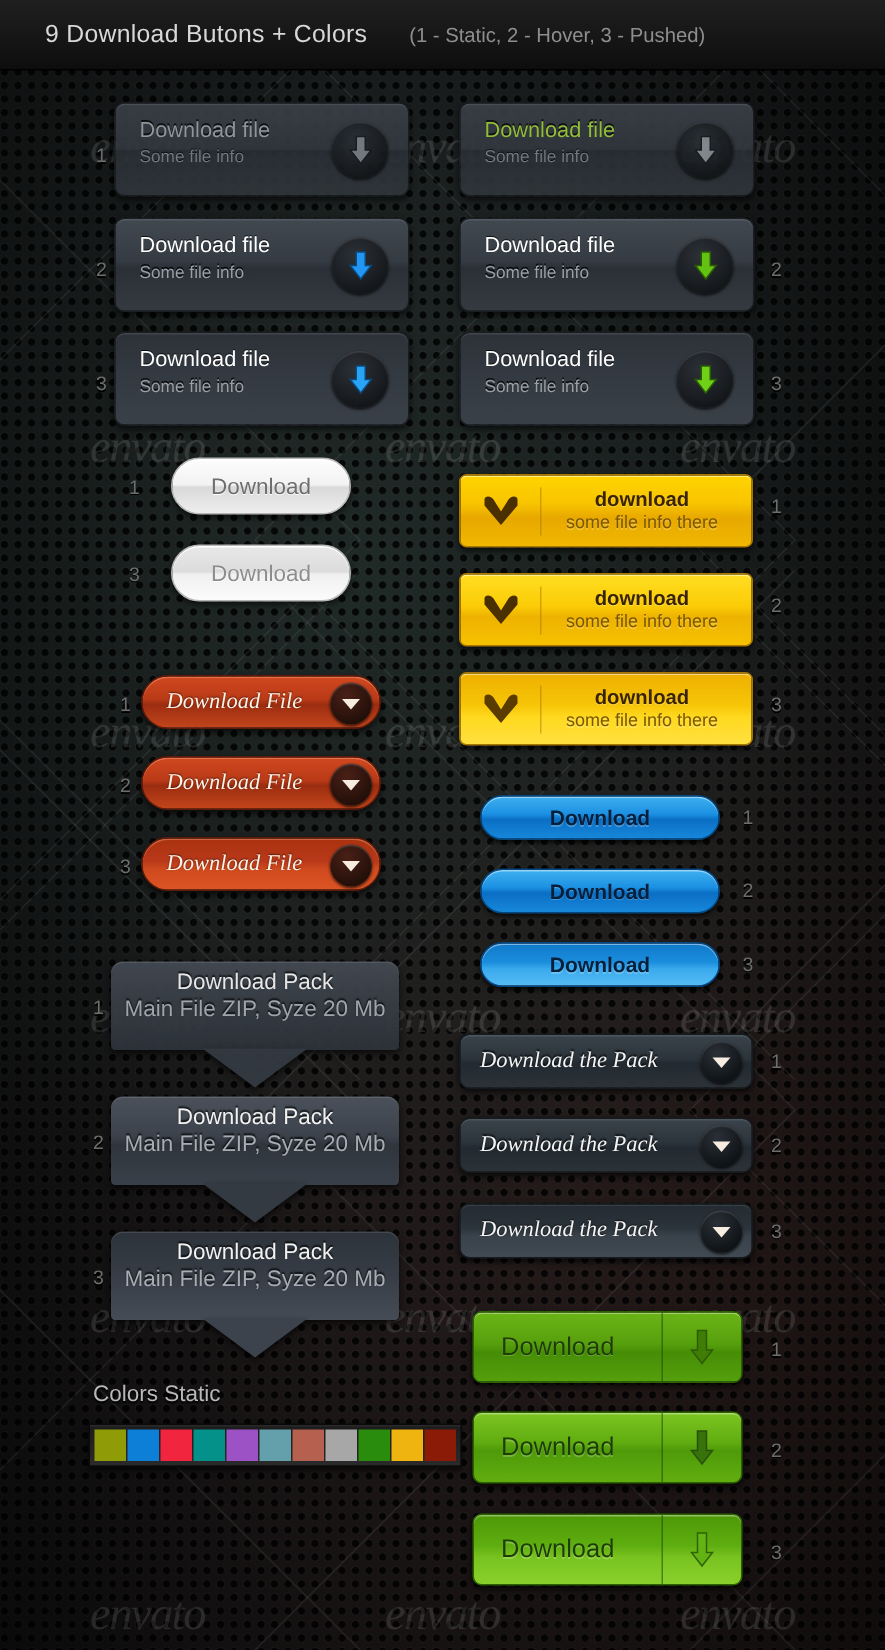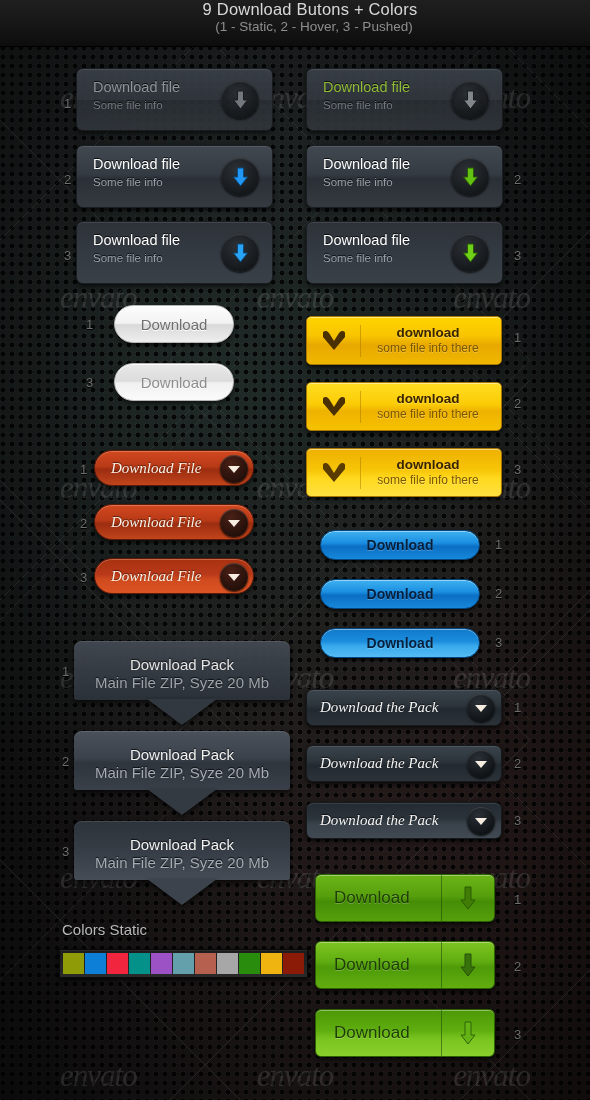--- a/index.html
+++ b/index.html
@@ -55,31 +55,30 @@
 
   
   #header {
     position: absolute; top: 0; left: 0;
     width: 590px; height: 47px;
     background: linear-gradient(180deg, #1f1f1f 0%, #161616 55%, #0d0d0d 100%);
     border-bottom: 1px solid #000;
     display: flex; align-items: center;
     padding-left: 30px;
     z-index: 30;
-    flex-direction: column;
   }
   #title {
     color: #d8d8d8;
     font-size: 16.5px;
     letter-spacing: .2px;
   }
   #subtitle {
     color: #8e8e8e;
     font-size: 13.5px;
-    margin-left: 8px;
+    margin-left: 28px;
   }
 
   
   .btn-wrap { position: absolute; z-index: 20; }
   .state-num {
     position: absolute;
     color: #6d6d6d;
     font-size: 13px;
     z-index: 21;
     text-shadow: 0 1px 0 #000;
@@ -187,26 +186,26 @@
     border: 1px solid #04467f;
     box-shadow: inset 0 1px 0 rgba(255,255,255,.45), 0 2px 3px rgba(0,0,0,.7);
     display: flex; align-items: center; justify-content: center;
     color: #05203c; font-size: 14px; font-weight: bold;
     text-shadow: 0 1px 0 rgba(255,255,255,.22);
   }
   .pill-blue.s3 { background: linear-gradient(180deg, #1078c9 0%, #1b8ede 45%, #39a9ec 60%, #55bbf4 100%); }
 
   
   .pack {
-    width: 216px; height: 59px;
+    width: 192px; height: 59px;
     background: linear-gradient(180deg, #4a515a 0%, #3b424b 45%, #2f353d 55%, #3a4049 100%);
     border-radius: 8px 8px 3px 3px;
     box-shadow: inset 0 1px 0 rgba(255,255,255,.11), 0 2px 5px rgba(0,0,0,.7);
     position: relative;
-    padding-top: 14px;
+    padding-top: 4px;
     text-align: center;
   }
   .pack.s1 { background: linear-gradient(180deg, #444a53 0%, #373d45 50%, #2d333a 100%); opacity: .95; }
   .pack.s3 { background: linear-gradient(180deg, #2d333a 0%, #373d46 50%, #454c56 100%); }
   .pack .p1 { font-size: 15px; color: #f2f2f2; line-height: 19px; text-shadow: 0 -1px 1px rgba(0,0,0,.8); }
   .pack .p2 { font-size: 15px; color: #a6acb3; line-height: 17px; text-shadow: 0 -1px 1px rgba(0,0,0,.8); }
   .pack-tail {
     position: absolute; left: 50%; top: 58px; transform: translateX(-50%);
     width: 0; height: 0;
     border-left: 35px solid transparent;

